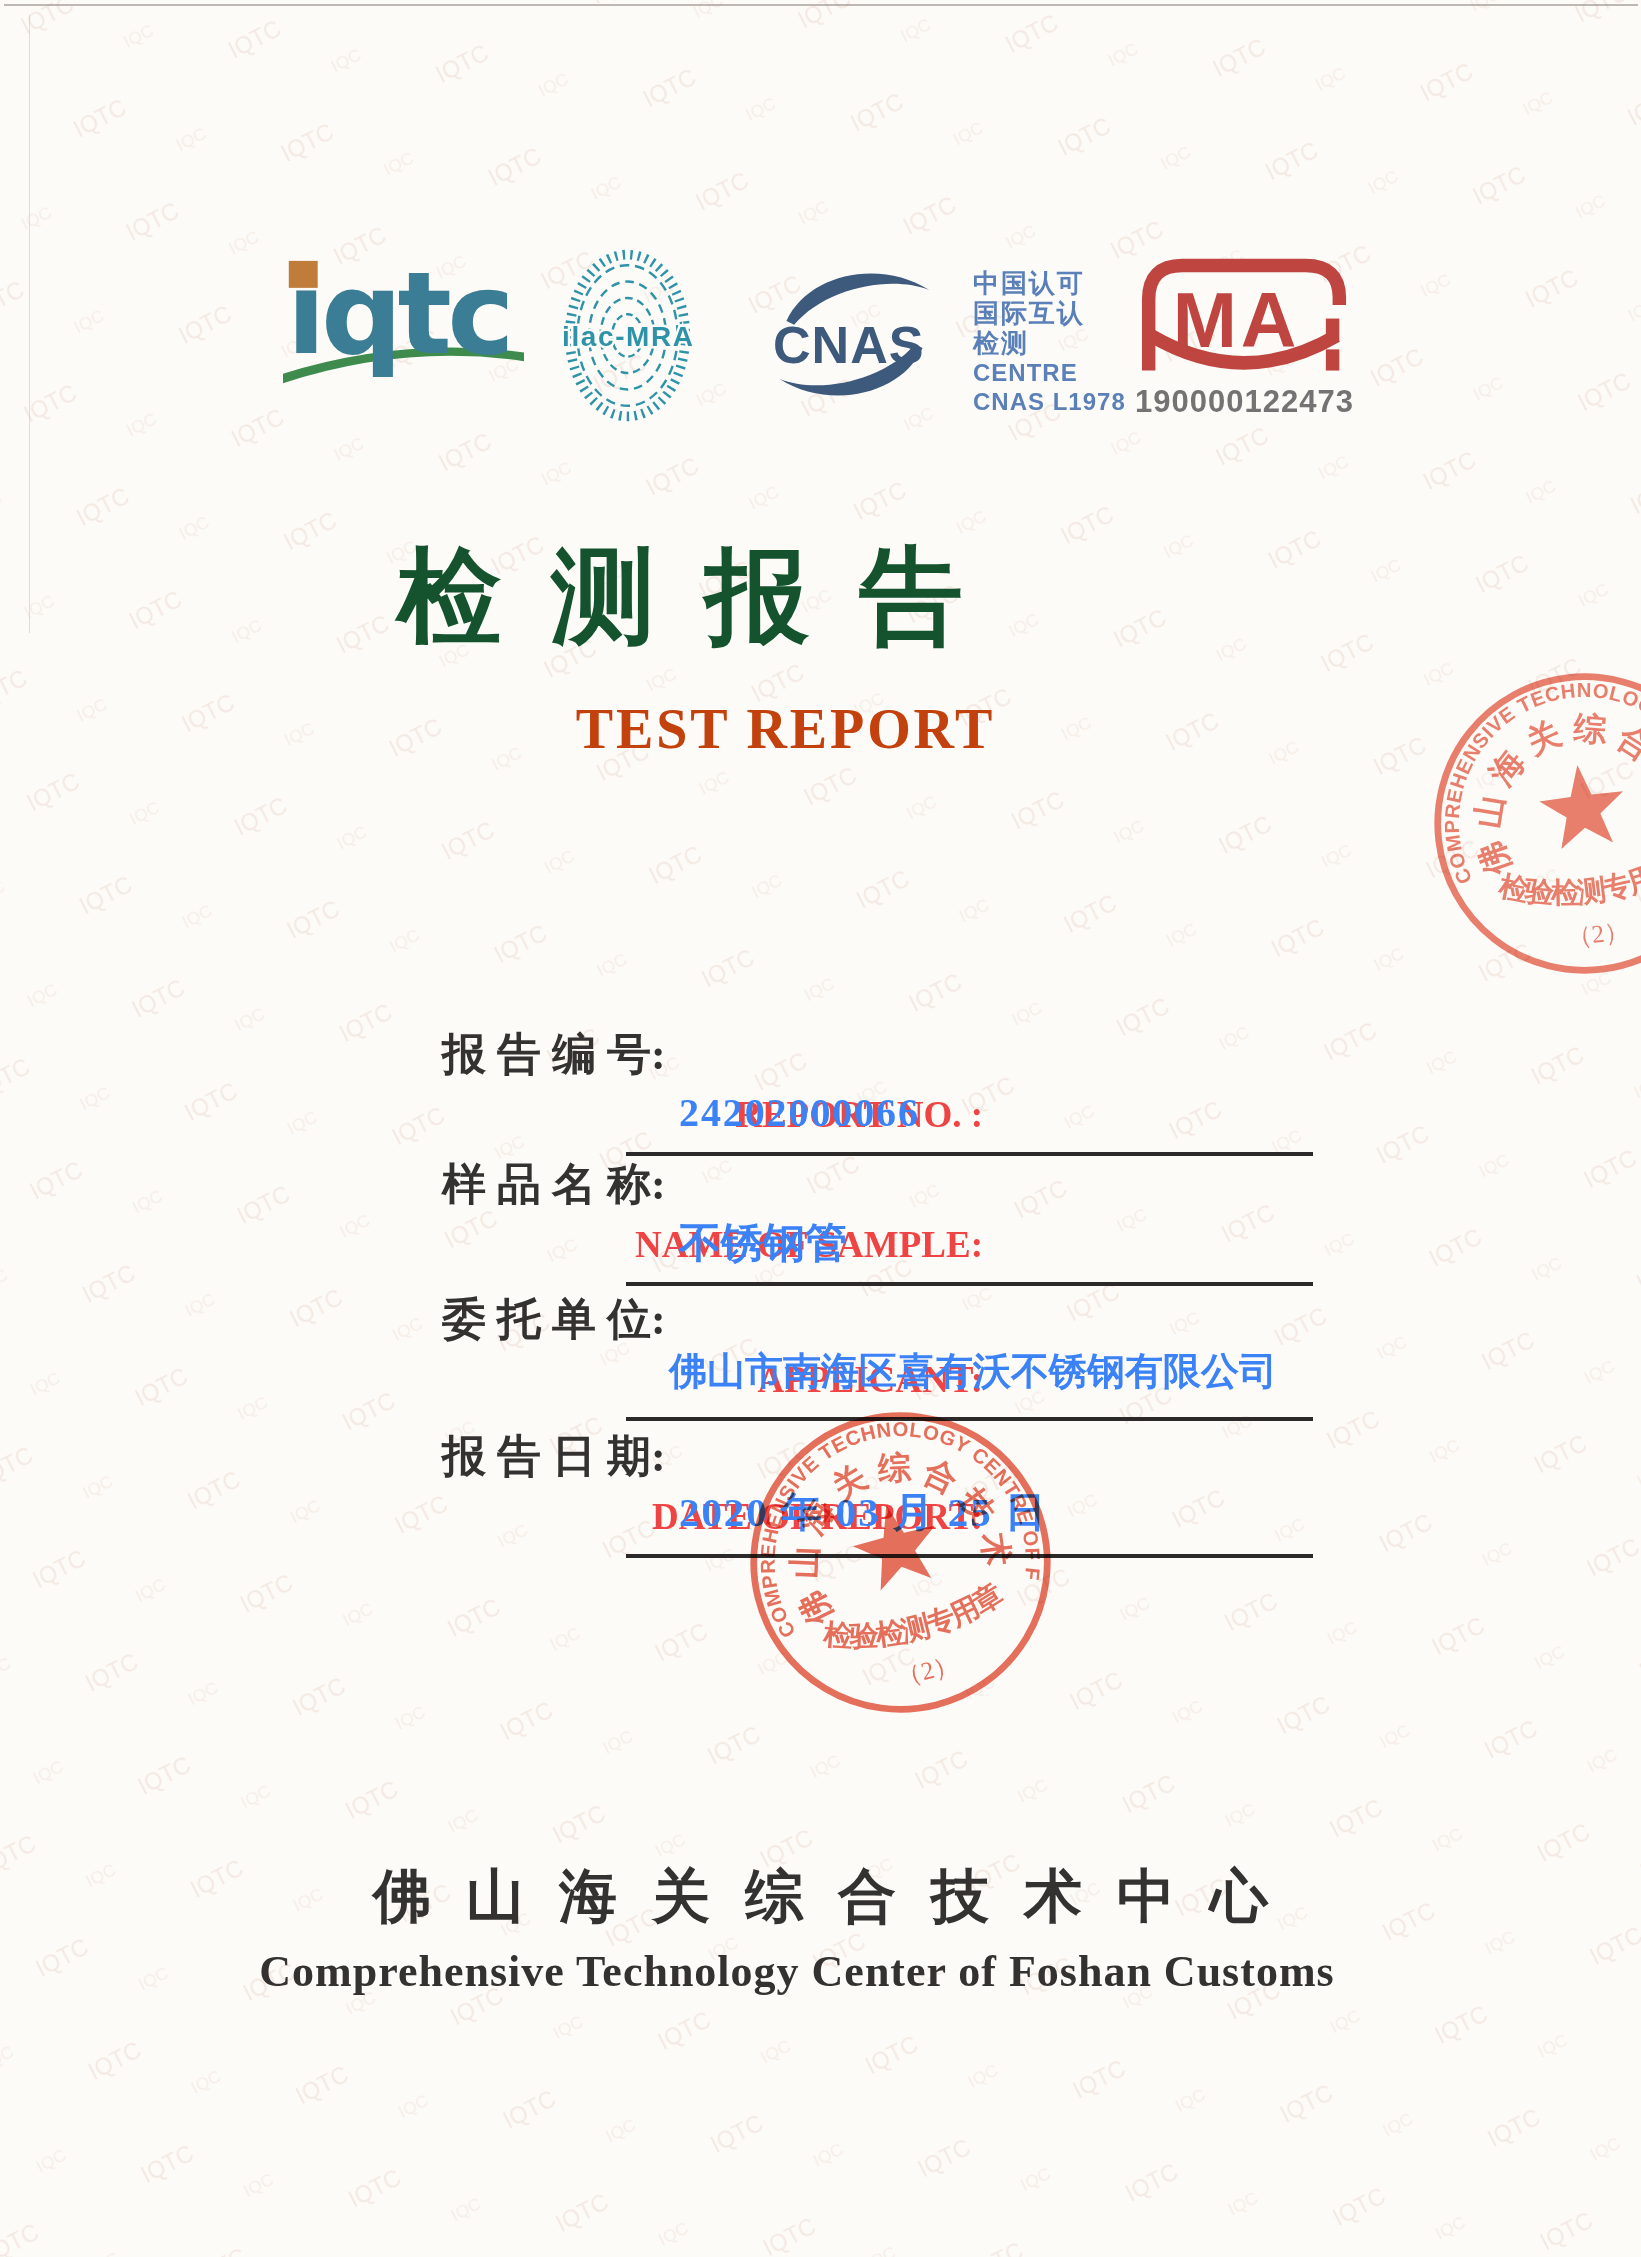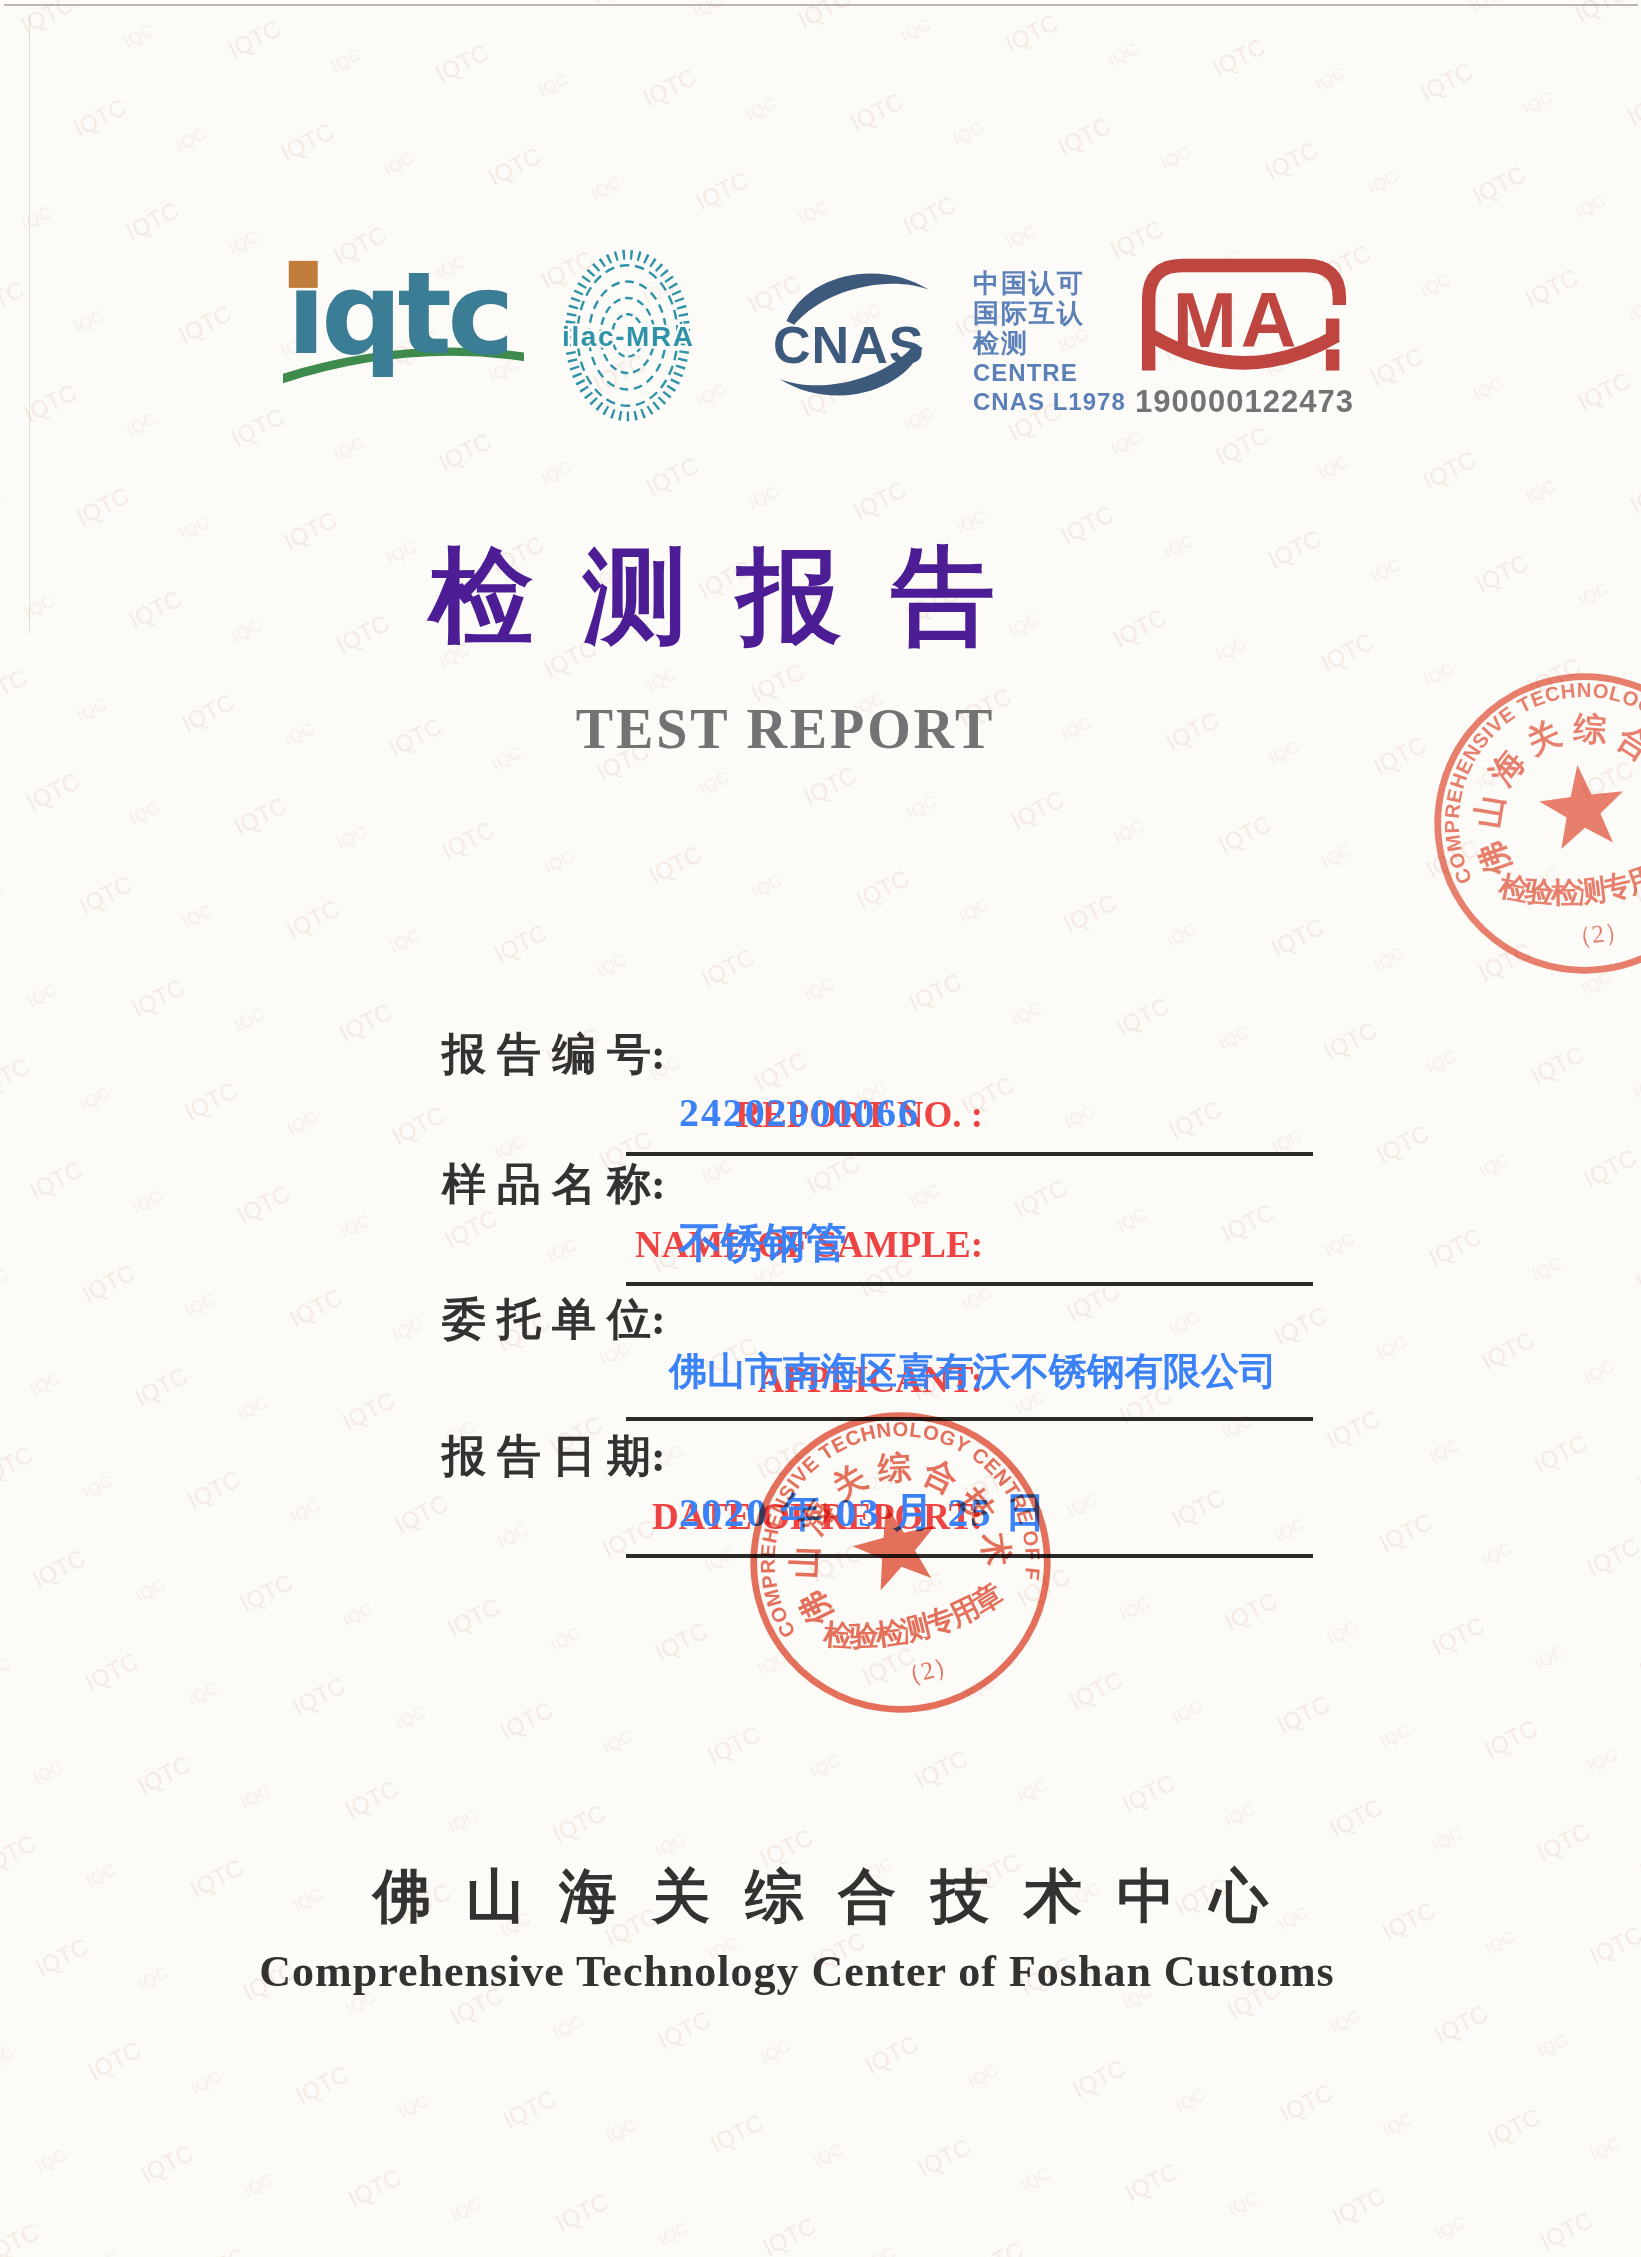--- a/index.html
+++ b/index.html
@@ -14,23 +14,23 @@
   .content{position:absolute;inset:0;z-index:1;}
   
   .accred{left:973px;top:268px;width:183px;color:#5b80b8;
           font-family:"Liberation Sans","DejaVu Sans",sans-serif;}
   .accred .zh{font-size:26px;line-height:30px;font-weight:700;letter-spacing:1.9px;}
   .accred .en{font-size:24px;line-height:29px;font-weight:700;letter-spacing:1px;}
   .cma-number{left:1135px;top:384px;width:214px;font-family:"Liberation Sans","DejaVu Sans",sans-serif;
               font-size:31px;font-weight:700;color:#737373;letter-spacing:1px;}
   
   .title-zh{left:0;top:537px;width:1360px;text-align:center;font-size:104px;line-height:1.15;
-            font-weight:700;letter-spacing:50px;text-indent:50px;color:#4c1d95;padding-left:32px;}
+            font-weight:700;letter-spacing:50px;text-indent:50px;color:#14532d;}
   .title-en{left:0;top:697px;width:1571px;text-align:center;font-size:56px;font-weight:700;
-            letter-spacing:2.9px;color:#737373;}
+            letter-spacing:2.9px;color:#c2410c;}
   
   .row{position:absolute;left:365px;width:956px;height:135px;}
   .row .lzh{position:absolute;right:338px;top:0;width:541px;text-align:left;
             font-size:44px;font-weight:700;color:#343230;white-space:nowrap;}
   .row .len{position:absolute;right:338px;top:68px;width:541px;text-align:right;
             font-size:37px;font-weight:700;color:#ef4444;white-space:nowrap;}
   .row .uline{position:absolute;left:261px;top:127px;width:687px;height:3.9px;background:#2b2a28;}
   .row .val{position:absolute;left:314px;top:64px;font-weight:700;color:#3b82f6;white-space:nowrap;}
   .val-no{font-size:40px;letter-spacing:1.9px;}
   .val-sample{font-size:42px;top:60px!important;font-weight:700;}

